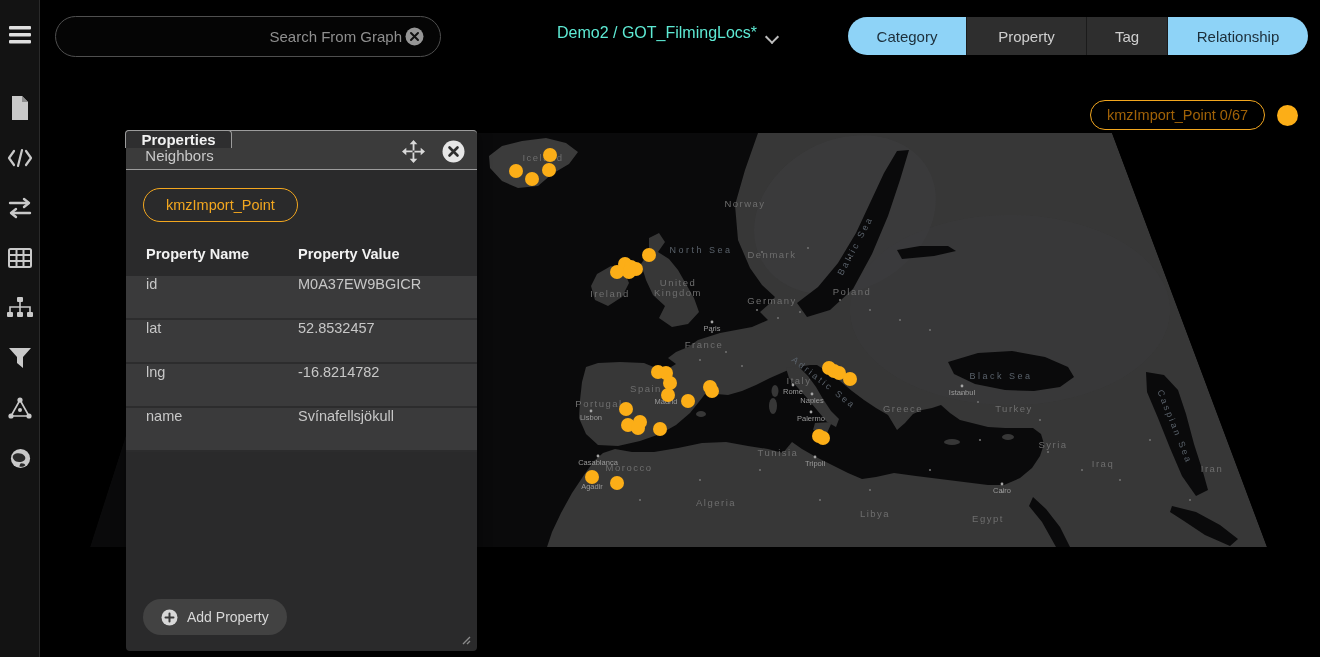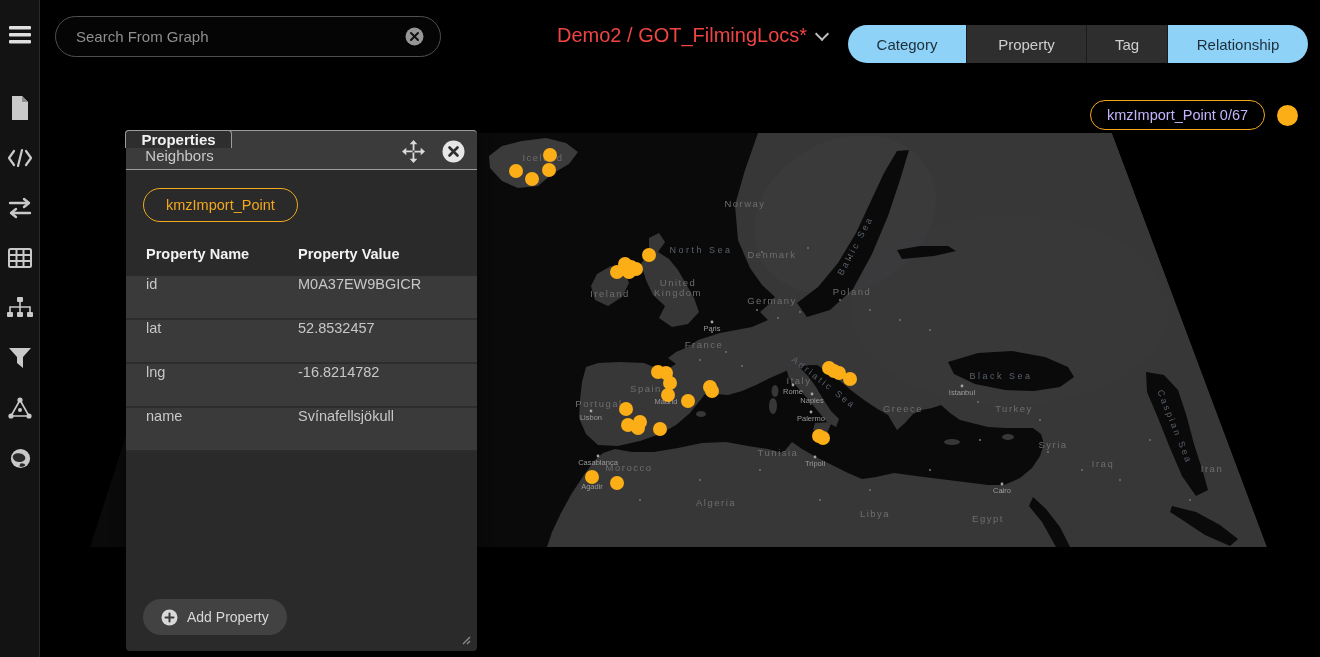--- a/index.html
+++ b/index.html
@@ -15,41 +15,41 @@
   .sb-icon svg { display:block; }
   .sb-menu { margin-top:18px; margin-bottom:24px; }
   .sb-gap { height:15px; }
 
   
   .topbar { position:absolute; left:41px; top:0; width:1279px; height:72px; z-index:40; }
   .search-wrap { position:absolute; left:14px; top:16px; width:386px; height:41px;
                  border:1px solid #4f4f4f; border-radius:21px; background:#050505;
                  display:flex; align-items:center; padding:0 14px 0 20px; }
   .search-wrap input { flex:1; background:transparent; border:none; outline:none;
-                       color:#ddd; font-size:15px; font-family:inherit; }
+                       color:#ddd; font-size:15px; font-family:inherit;text-align:right; }
   .search-wrap input::placeholder { color:#8f8f8f; }
-  .proj-title { position:absolute; left:516px; top:24px; display:flex; align-items:center;
-                gap:10px; color:#ef4444; font-size:20px; cursor:pointer; }
+  .proj-title { position:absolute; left:516px; top:24px; display:flex; align-items:flex-end;
+                gap:10px; color:#5eead4; font-size:16px; cursor:pointer; }
   .chev { width:10px; height:10px; border-right:2px solid #bdbdbd; border-bottom:2px solid #bdbdbd;
           transform:rotate(45deg); margin-top:-4px; }
-  .segbar { position:absolute; left:807px; top:17px; height:38px; display:flex;margin-top:8px; }
+  .segbar { position:absolute; left:807px; top:17px; height:38px; display:flex; }
   .seg { height:38px; display:flex; align-items:center; justify-content:center;
          background:#2e2e2e; color:#cfcfcf; font-size:15px; cursor:pointer;
          border-right:1px solid #1b1b1b; }
   .seg:last-child { border-right:none; }
   .seg.active { background:#8ed3f7; color:#1c2e3a; }
   .seg.first { border-radius:19px 0 0 19px; }
   .seg.last  { border-radius:0 19px 19px 0; }
   .seg.w1{width:119px}.seg.w2{width:120px}.seg.w3{width:81px}.seg.w4{width:140px}
 
   
   .legend { position:absolute; left:1090px; top:100px; display:flex; align-items:center;
             gap:12px; z-index:45; }
   .legend-pill { height:30px; padding:0 16px; display:flex; align-items:center;
-                 border:1.5px solid #f3a71f; border-radius:16px; color:#c4b5fd;
+                 border:1.5px solid #f3a71f; border-radius:16px; color:#a16207;
                  font-size:14.5px; cursor:pointer; background:rgba(0,0,0,.55); }
   .legend-dot { width:21px; height:21px; border-radius:50%; background:#fcae17; cursor:pointer; }
 
   
   .mapsvg { position:absolute; left:0; top:0; width:1320px; height:657px; z-index:1; }
   .ml-region { fill:#6e6e6e; font-size:9.5px; letter-spacing:1.5px; text-anchor:middle; }
   .ml-sea    { fill:#5a626b; font-size:9px;  letter-spacing:2.5px; text-anchor:middle; }
   .ml-city   { fill:#9a9a9a; font-size:7.5px; text-anchor:middle; }
 
   

